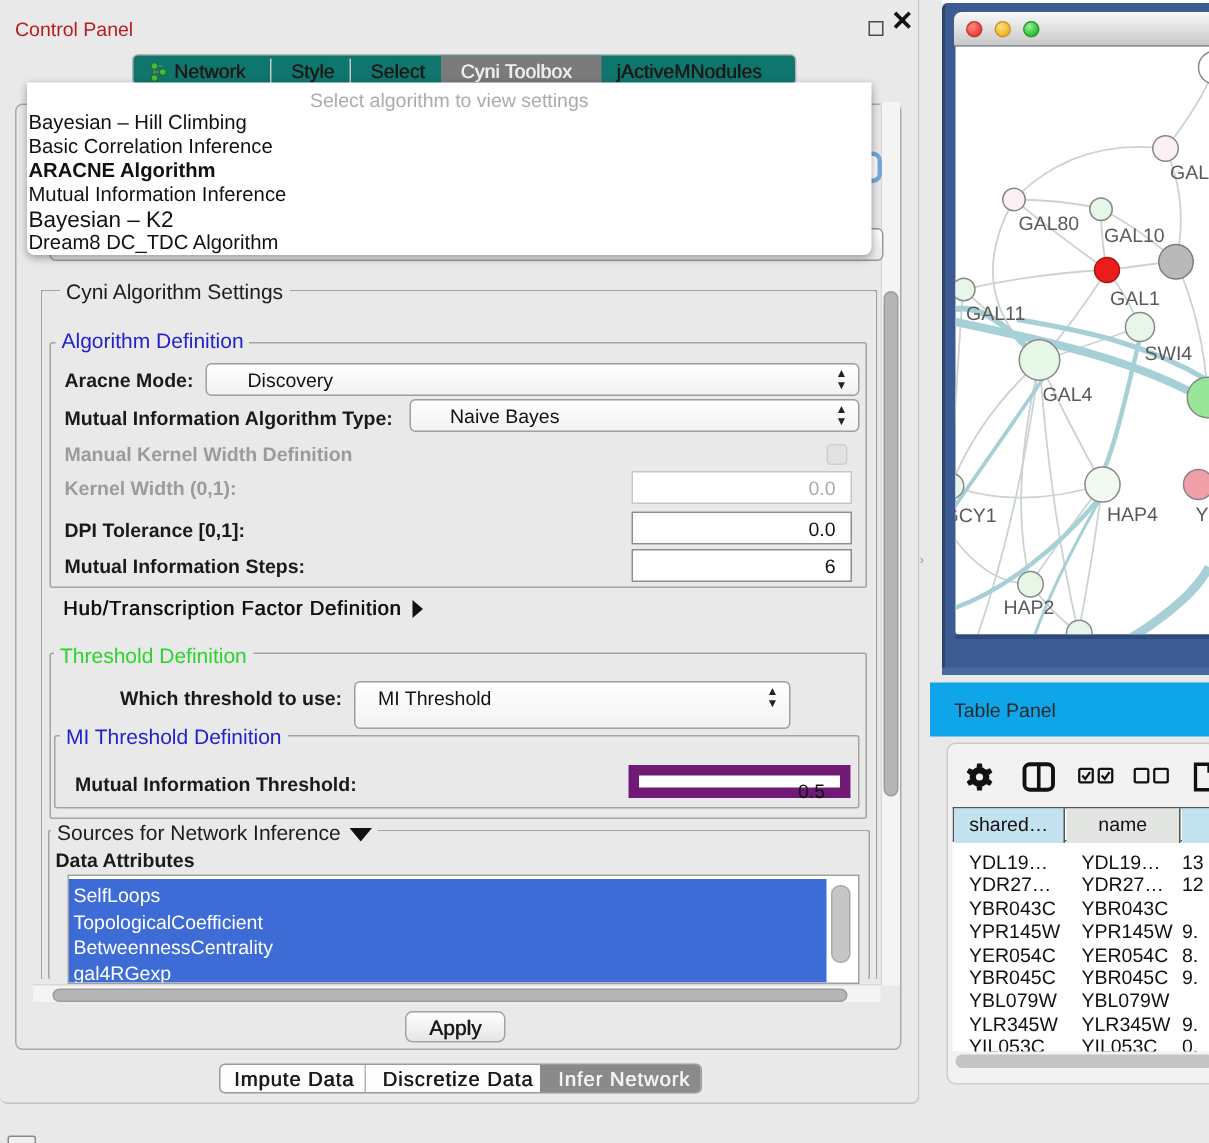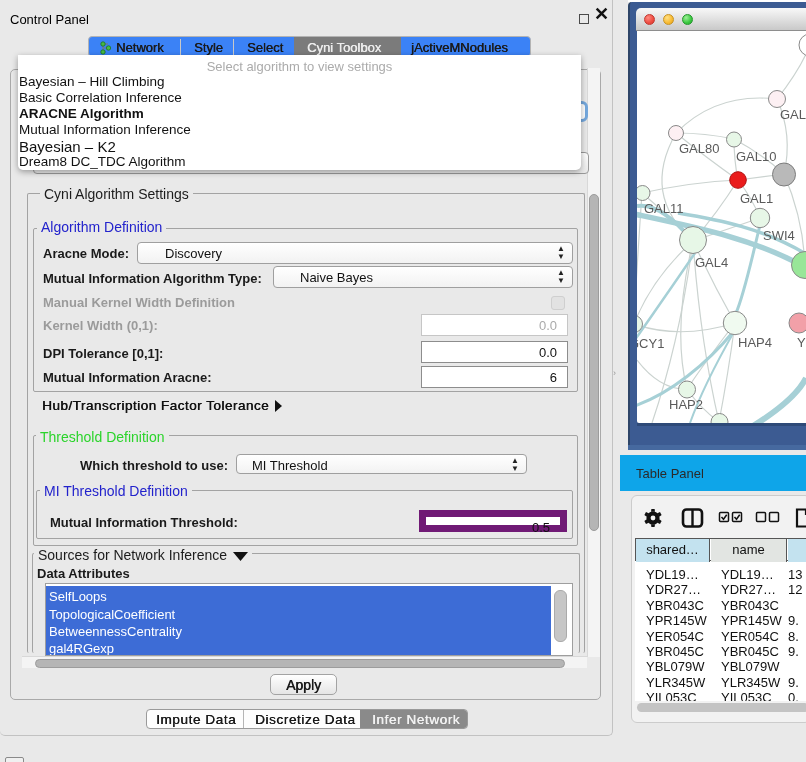--- a/index.html
+++ b/index.html
@@ -16,25 +16,25 @@
 .combo .ar { position:absolute; right:7px; top:2px; font-size:8px; color:#222; line-height:8px; letter-spacing:0; }
 </style>
 </head>
 <body>
 
 <div class="abs" style="left:628px; top:0; width:178px; height:2px; background:#ffffff;"></div>
 <div class="abs" style="left:1px; top:0; width:3px; height:5px; background:#707070;"></div>
 
 <div class="abs" id="cpwin" style="left:0px; top:0px; width:613px; height:736px; background:#e9e9e9; border:1px solid #c2c2c2; border-left:none; border-top:none; border-radius:0 0 5px 5px;">
 
-  <div class="abs" style="left:10px; top:12px; font-size:13px; color:#000000;">Control Panel</div>
+  <div class="abs" style="left:10px; top:12px; font-size:13px; color:#b91c1c;">Control Panel</div>
   <div class="abs" style="left:579px; top:14px; width:10px; height:10px; border:1.5px solid #4a4a4a;"></div>
   <div class="abs" style="left:594px; top:3px; font-size:18px; font-weight:bold; color:#111;">✕</div>
 
-  <div class="abs" style="left:88px; top:36px; width:443px; height:21px; background:#3b82f6; border:1px solid #b3b3b3; border-radius:4px; overflow:hidden;">
+  <div class="abs" style="left:88px; top:36px; width:443px; height:21px; background:#0f766e; border:1px solid #b3b3b3; border-radius:4px; overflow:hidden;">
     <div class="abs" style="left:0; top:0; width:205px; height:21px;"></div>
     <div class="abs" style="left:91px; top:2px; width:1px; height:17px; background:#c8c8c8;"></div>
     <div class="abs" style="left:144px; top:2px; width:1px; height:17px; background:#c8c8c8;"></div>
     <div class="abs" style="left:205px; top:0px; width:107px; height:21px; background:#7b7b7b;"></div>
     <div class="abs lbl" style="left:27px; top:3px; font-weight:400; text-shadow:0.4px 0 0 #1a1a1a;">Network</div>
     <div class="abs lbl" style="left:105px; top:3px; font-weight:400; text-shadow:0.4px 0 0 #1a1a1a;">Style</div>
     <div class="abs lbl" style="left:158px; top:3px; font-weight:400; text-shadow:0.4px 0 0 #1a1a1a;">Select</div>
     <div class="abs lbl" style="left:218px; top:3px; font-weight:400; color:#ededed; text-shadow:0.4px 0 0 #ededed;">Cyni Toolbox</div>
     <div class="abs lbl" style="left:322px; top:3px; font-weight:400; text-shadow:0.4px 0 0 #1a1a1a;">jActiveMNodules</div>
 
@@ -77,33 +77,33 @@
 
   <div class="abs lbl bold dis" style="left:43px; top:295px;">Manual Kernel Width Definition</div>
   <div class="abs" style="left:551px; top:296px; width:14px; height:14px; background:#e2e2e2; border:1px solid #cfcfcf; border-radius:3px;"></div>
 
   <div class="abs lbl bold dis" style="left:43px; top:318px;">Kernel Width (0,1):</div>
   <div class="field" style="left:421px; top:314px; width:147px; height:22px; border:1px solid #c6c6c6; color:#aaa;">0.0</div>
 
   <div class="abs lbl bold" style="left:43px; top:346px;">DPI Tolerance [0,1]:</div>
   <div class="field" style="left:421px; top:341px; width:147px; height:22px; border:1px solid #8d8d8d; color:#111;">0.0</div>
 
-  <div class="abs lbl bold" style="left:43px; top:370px;">Mutual Information Aracne:</div>
+  <div class="abs lbl bold" style="left:43px; top:370px;">Mutual Information Steps:</div>
   <div class="field" style="left:421px; top:366px; width:147px; height:22px; border:1px solid #8d8d8d; color:#111;">6</div>
 
-  <div class="abs" style="left:42px; top:398px; font-size:13.5px; font-weight:400; color:#111; white-space:nowrap; letter-spacing:0.5px; text-shadow:0.4px 0 0 #111;">Hub/Transcription Factor Tolerance</div>
+  <div class="abs" style="left:42px; top:398px; font-size:13.5px; font-weight:400; color:#111; white-space:nowrap; letter-spacing:0.5px; text-shadow:0.4px 0 0 #111;">Hub/Transcription Factor Definition</div>
   <svg class="abs" style="left:274px; top:400px;" width="9" height="12" viewBox="0 0 9 12">
       <path d="M1 0 L8 6 L1 12 Z" fill="#111"></path>
     </svg>
 
   <div class="grp" style="left:33px; top:435px; width:545px; height:111px;"></div>
   <div class="grplbl" style="left:36px; top:429px; color:#2bd42b;">Threshold Definition</div>
 
   <div class="abs lbl bold" style="left:80px; top:458px;">Which threshold to use:</div>
-  <div class="combo" style="left:236px; top:454px; width:291px; height:20px;">
+  <div class="combo" style="left:236px; top:454px; width:291px; height:32px;">
       <span style="position:absolute; left:15px; top:3px;">MI Threshold</span>
       <span class="ar">▲<br>▼</span>
     </div>
 
   <div class="grp" style="left:36px; top:490px; width:537px; height:49px;"></div>
   <div class="grplbl" style="left:40px; top:483px; color:#2222cc;">MI Threshold Definition</div>
 
   <div class="abs lbl bold" style="left:50px; top:515px;">Mutual Information Threshold:</div>
   <div class="field" style="left:419px; top:510px; width:148px; height:22px; border:7px solid #701a75; color:#111;">0.5</div>
 

